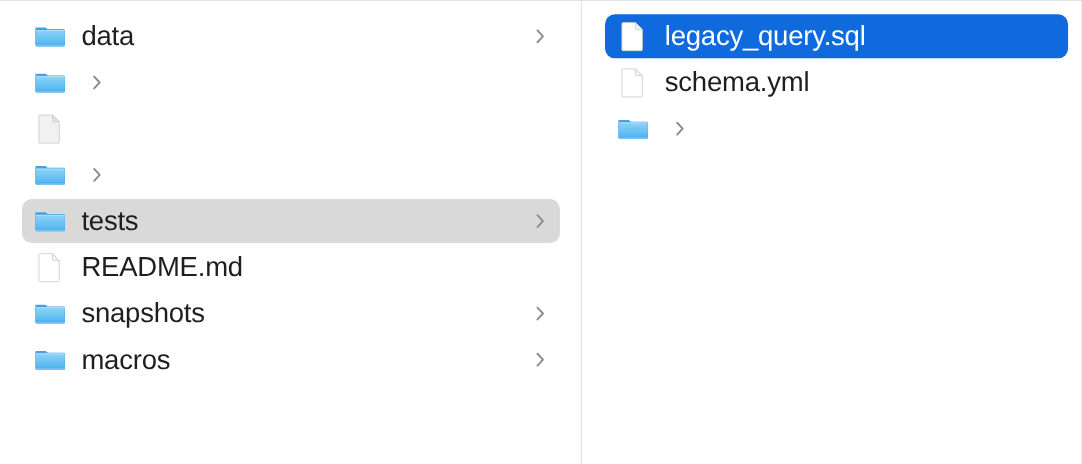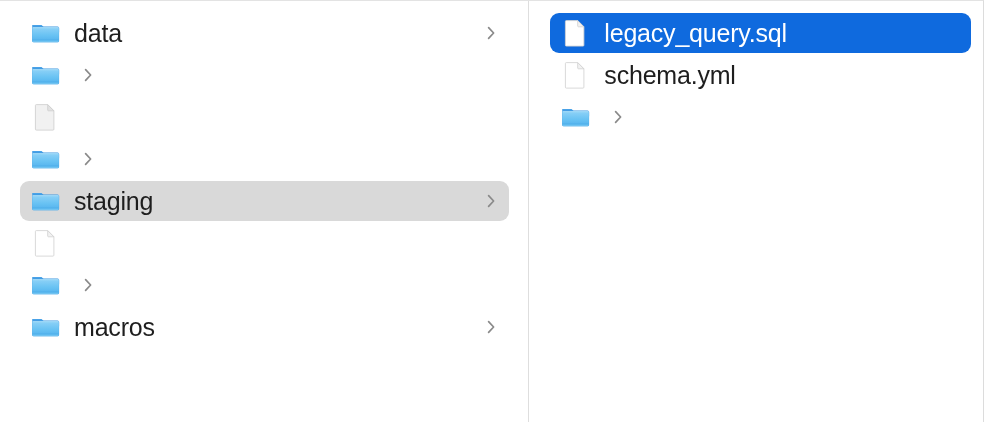--- a/index.html
+++ b/index.html
@@ -202,35 +202,36 @@
       </linearGradient>
     </defs>
     <path d="M2.2 7.0 h9.4 l2.0 2.0 h14.2 a1.3 1.3 0 0 1 1.3 1.3 v4.0 H2.2 z" fill="url(#fbackG)"></path>
     <rect x="2.2" y="8.6" width="26.9" height="15.6" rx="1.5" fill="#3f97e0"></rect>
     <path d="M2.2 10.6 a1.4 1.4 0 0 1 1.4 -1.4 h23.9 a1.4 1.4 0 0 1 1.4 1.4 v12.1
              a1.5 1.5 0 0 1 -1.5 1.5 H3.7 a1.5 1.5 0 0 1 -1.5 -1.5 z" fill="url(#ffrontG)"></path>
     <rect x="2.4" y="21.4" width="26.4" height="1.0" fill="#4fb0ea" opacity="0.75"></rect>
     <rect x="2.4" y="9.3" width="26.4" height="0.9" fill="#b2e3fb" opacity="0.85"></rect>
   </svg>
         </span>
-        <span class="row-label">staging</span>
+        <span class="row-label">tests</span>
         <span class="chev">
   <svg viewBox="0 0 12 20" xmlns="http://www.w3.org/2000/svg">
     <path d="M3.6 4.6 L8.6 10 L3.6 15.4" fill="none" stroke="#8a8a8a" stroke-width="1.7" stroke-linecap="round" stroke-linejoin="round"></path>
   </svg>
         </span>
       </div>
       <div class="row">
         <span class="icon">
   <svg viewBox="0 0 30 30" xmlns="http://www.w3.org/2000/svg">
     <path d="M6.3 2.6 h11.4 l6.2 6.2 v18.4 a0.9 0.9 0 0 1 -0.9 0.9 H6.3
              a0.9 0.9 0 0 1 -0.9 -0.9 V3.5 a0.9 0.9 0 0 1 0.9 -0.9 z" fill="#ffffff" stroke="#d2d2d2" stroke-width="0.85"></path>
     <path d="M17.7 2.6 l6.2 6.2 h-5.4 a0.8 0.8 0 0 1 -0.8 -0.8 z" fill="#f2f2f2" stroke="#d2d2d2" stroke-width="0.85" stroke-linejoin="round"></path>
   </svg>
         </span>
+        <span class="row-label">README.md</span>
         <span class="chev hidden">
   <svg viewBox="0 0 12 20" xmlns="http://www.w3.org/2000/svg">
     <path d="M3.6 4.6 L8.6 10 L3.6 15.4" fill="none" stroke="#8a8a8a" stroke-width="1.7" stroke-linecap="round" stroke-linejoin="round"></path>
   </svg>
         </span>
       </div>
       <div class="row">
         <span class="icon">
   <svg viewBox="0 0 30 30" xmlns="http://www.w3.org/2000/svg">
     <defs>
@@ -246,20 +247,21 @@
       </linearGradient>
     </defs>
     <path d="M2.2 7.0 h9.4 l2.0 2.0 h14.2 a1.3 1.3 0 0 1 1.3 1.3 v4.0 H2.2 z" fill="url(#fbackG)"></path>
     <rect x="2.2" y="8.6" width="26.9" height="15.6" rx="1.5" fill="#3f97e0"></rect>
     <path d="M2.2 10.6 a1.4 1.4 0 0 1 1.4 -1.4 h23.9 a1.4 1.4 0 0 1 1.4 1.4 v12.1
              a1.5 1.5 0 0 1 -1.5 1.5 H3.7 a1.5 1.5 0 0 1 -1.5 -1.5 z" fill="url(#ffrontG)"></path>
     <rect x="2.4" y="21.4" width="26.4" height="1.0" fill="#4fb0ea" opacity="0.75"></rect>
     <rect x="2.4" y="9.3" width="26.4" height="0.9" fill="#b2e3fb" opacity="0.85"></rect>
   </svg>
         </span>
+        <span class="row-label">snapshots</span>
         <span class="chev">
   <svg viewBox="0 0 12 20" xmlns="http://www.w3.org/2000/svg">
     <path d="M3.6 4.6 L8.6 10 L3.6 15.4" fill="none" stroke="#8a8a8a" stroke-width="1.7" stroke-linecap="round" stroke-linejoin="round"></path>
   </svg>
         </span>
       </div>
       <div class="row">
         <span class="icon">
   <svg viewBox="0 0 30 30" xmlns="http://www.w3.org/2000/svg">
     <defs>

